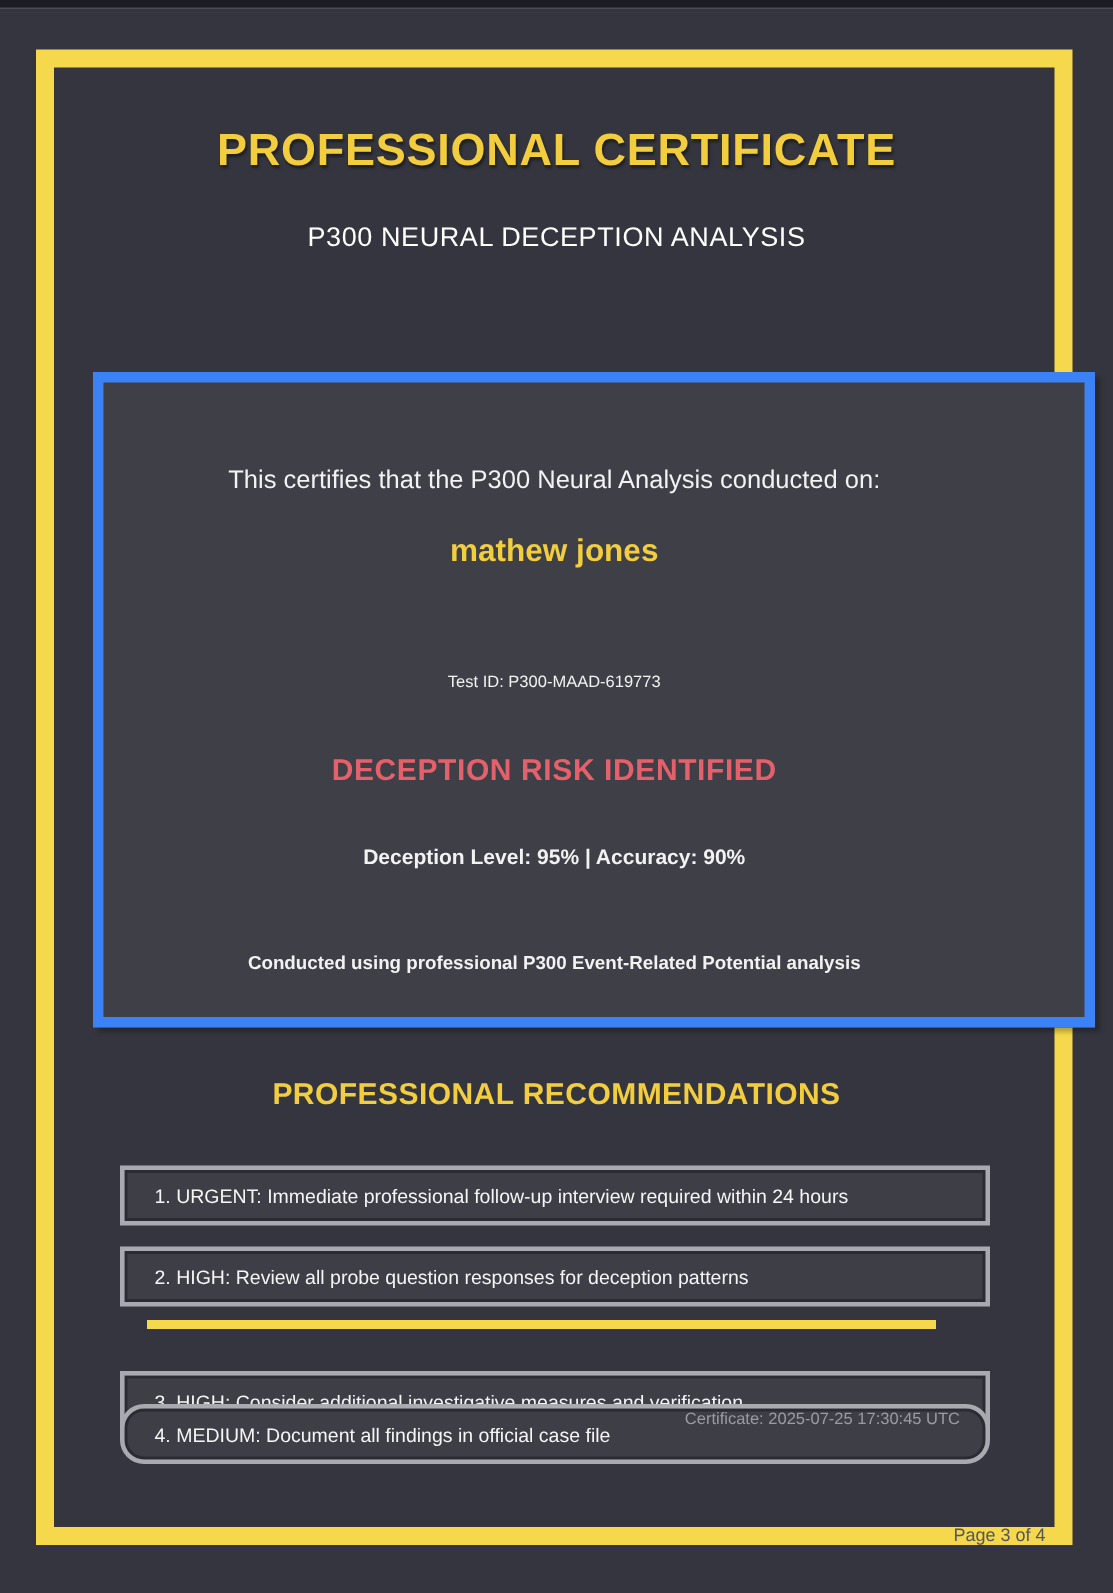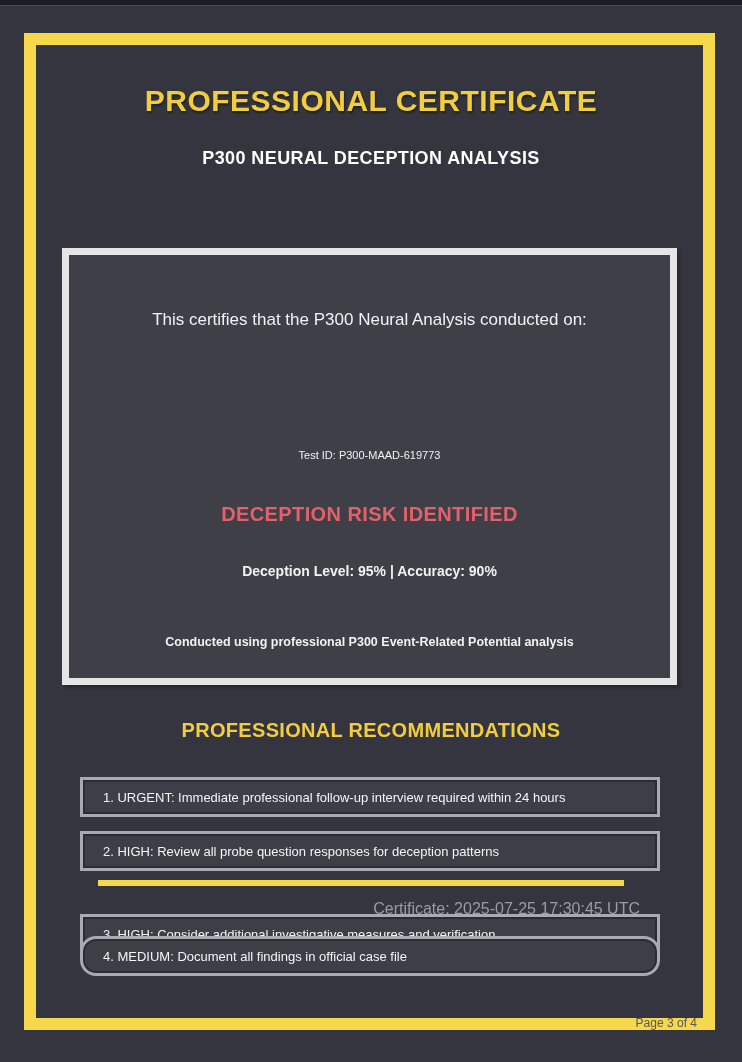--- a/index.html
+++ b/index.html
@@ -23,27 +23,27 @@
     z-index: 1;
   }
   .cert-title {
     position: absolute; left: 36px; top: 84px; width: 670px;
     text-align: center; color: #f2cd3d; font-size: 30px; font-weight: bold;
     letter-spacing: 0.5px; text-shadow: 1px 2px 2px rgba(0,0,0,0.45);
     z-index: 2;
   }
   .cert-subtitle {
     position: absolute; left: 36px; top: 148px; width: 670px;
-    text-align: center; color: #ffffff; font-size: 18px; font-weight: bold;
+    text-align: center; color: #ffffff; font-size: 18px; font-weight: normal;
     letter-spacing: 0.4px; z-index: 2;
   }
   .inner-box {
     position: absolute; left: 62px; top: 248px;
-    width: 615px; height: 437px;
-    border: 7px solid #e5e5e5;
+    width: 668px; height: 437px;
+    border: 7px solid #3b82f6;
     box-sizing: border-box;
     background: #3e3f47;
     box-shadow: 3px 3px 3px rgba(0,0,0,0.25);
     z-index: 2;
   }
   .inner-box .line { position: absolute; left: 0; width: 601px; text-align: center; color: #f2f2f2; }
   .intro-line      { top: 55px;  font-size: 17px; }
   .subject-name    { top: 101px; font-size: 21px; font-weight: bold; color: #f2cd3d !important; }
   .test-date       { top: 164px; font-size: 15px; }
   .test-id         { top: 194px; font-size: 11px; }
@@ -68,22 +68,22 @@
   }
   .rec-box-1 { top: 777px; }
   .rec-box-2 { top: 831px; }
   .rec-box-3 { top: 914px; text-decoration: underline; }
   .rec-box-4 { top: 936px; border-radius: 16px; }
   .highlight-bar {
     position: absolute; left: 98px; top: 880px; width: 526px; height: 6px;
     background: #f5d84b; z-index: 3;
   }
   .cert-timestamp {
-    position: absolute; top: 900px; right: 102px;
-    color: #9b9ba3; font-size: 16px; z-index: 4;
+    position: absolute; top: 940px; right: 102px;
+    color: #9b9ba3; font-size: 11px; z-index: 4;
   }
   .page-footer {
     position: absolute; top: 1016px; right: 45px;
     color: #55565d; font-size: 12px; z-index: 4;
   }
 </style>
 </head>
 <body>
 
 <div class="page">
@@ -91,20 +91,21 @@
   <div class="top-strip"></div>
 
   <div class="outer-frame"></div>
 
   <div class="cert-title">PROFESSIONAL CERTIFICATE</div>
 
   <div class="cert-subtitle">P300 NEURAL DECEPTION ANALYSIS</div>
 
   <div class="inner-box">
     <div class="line intro-line">This certifies that the P300 Neural Analysis conducted on:</div>
+    <div class="line subject-name">mathew jones</div>
     <div class="line test-id">Test ID: P300-MAAD-619773</div>
     <div class="line risk-status">DECEPTION RISK IDENTIFIED</div>
     <div class="line metrics-line">Deception Level: 95% | Accuracy: 90%</div>
     <div class="line method-note">Conducted using professional P300 Event-Related Potential analysis</div>
   </div>
 
   <div class="rec-heading">PROFESSIONAL RECOMMENDATIONS</div>
 
   <div class="rec-box rec-box-1">
     <span>1. URGENT: Immediate professional follow-up interview required within 24 hours</span>

